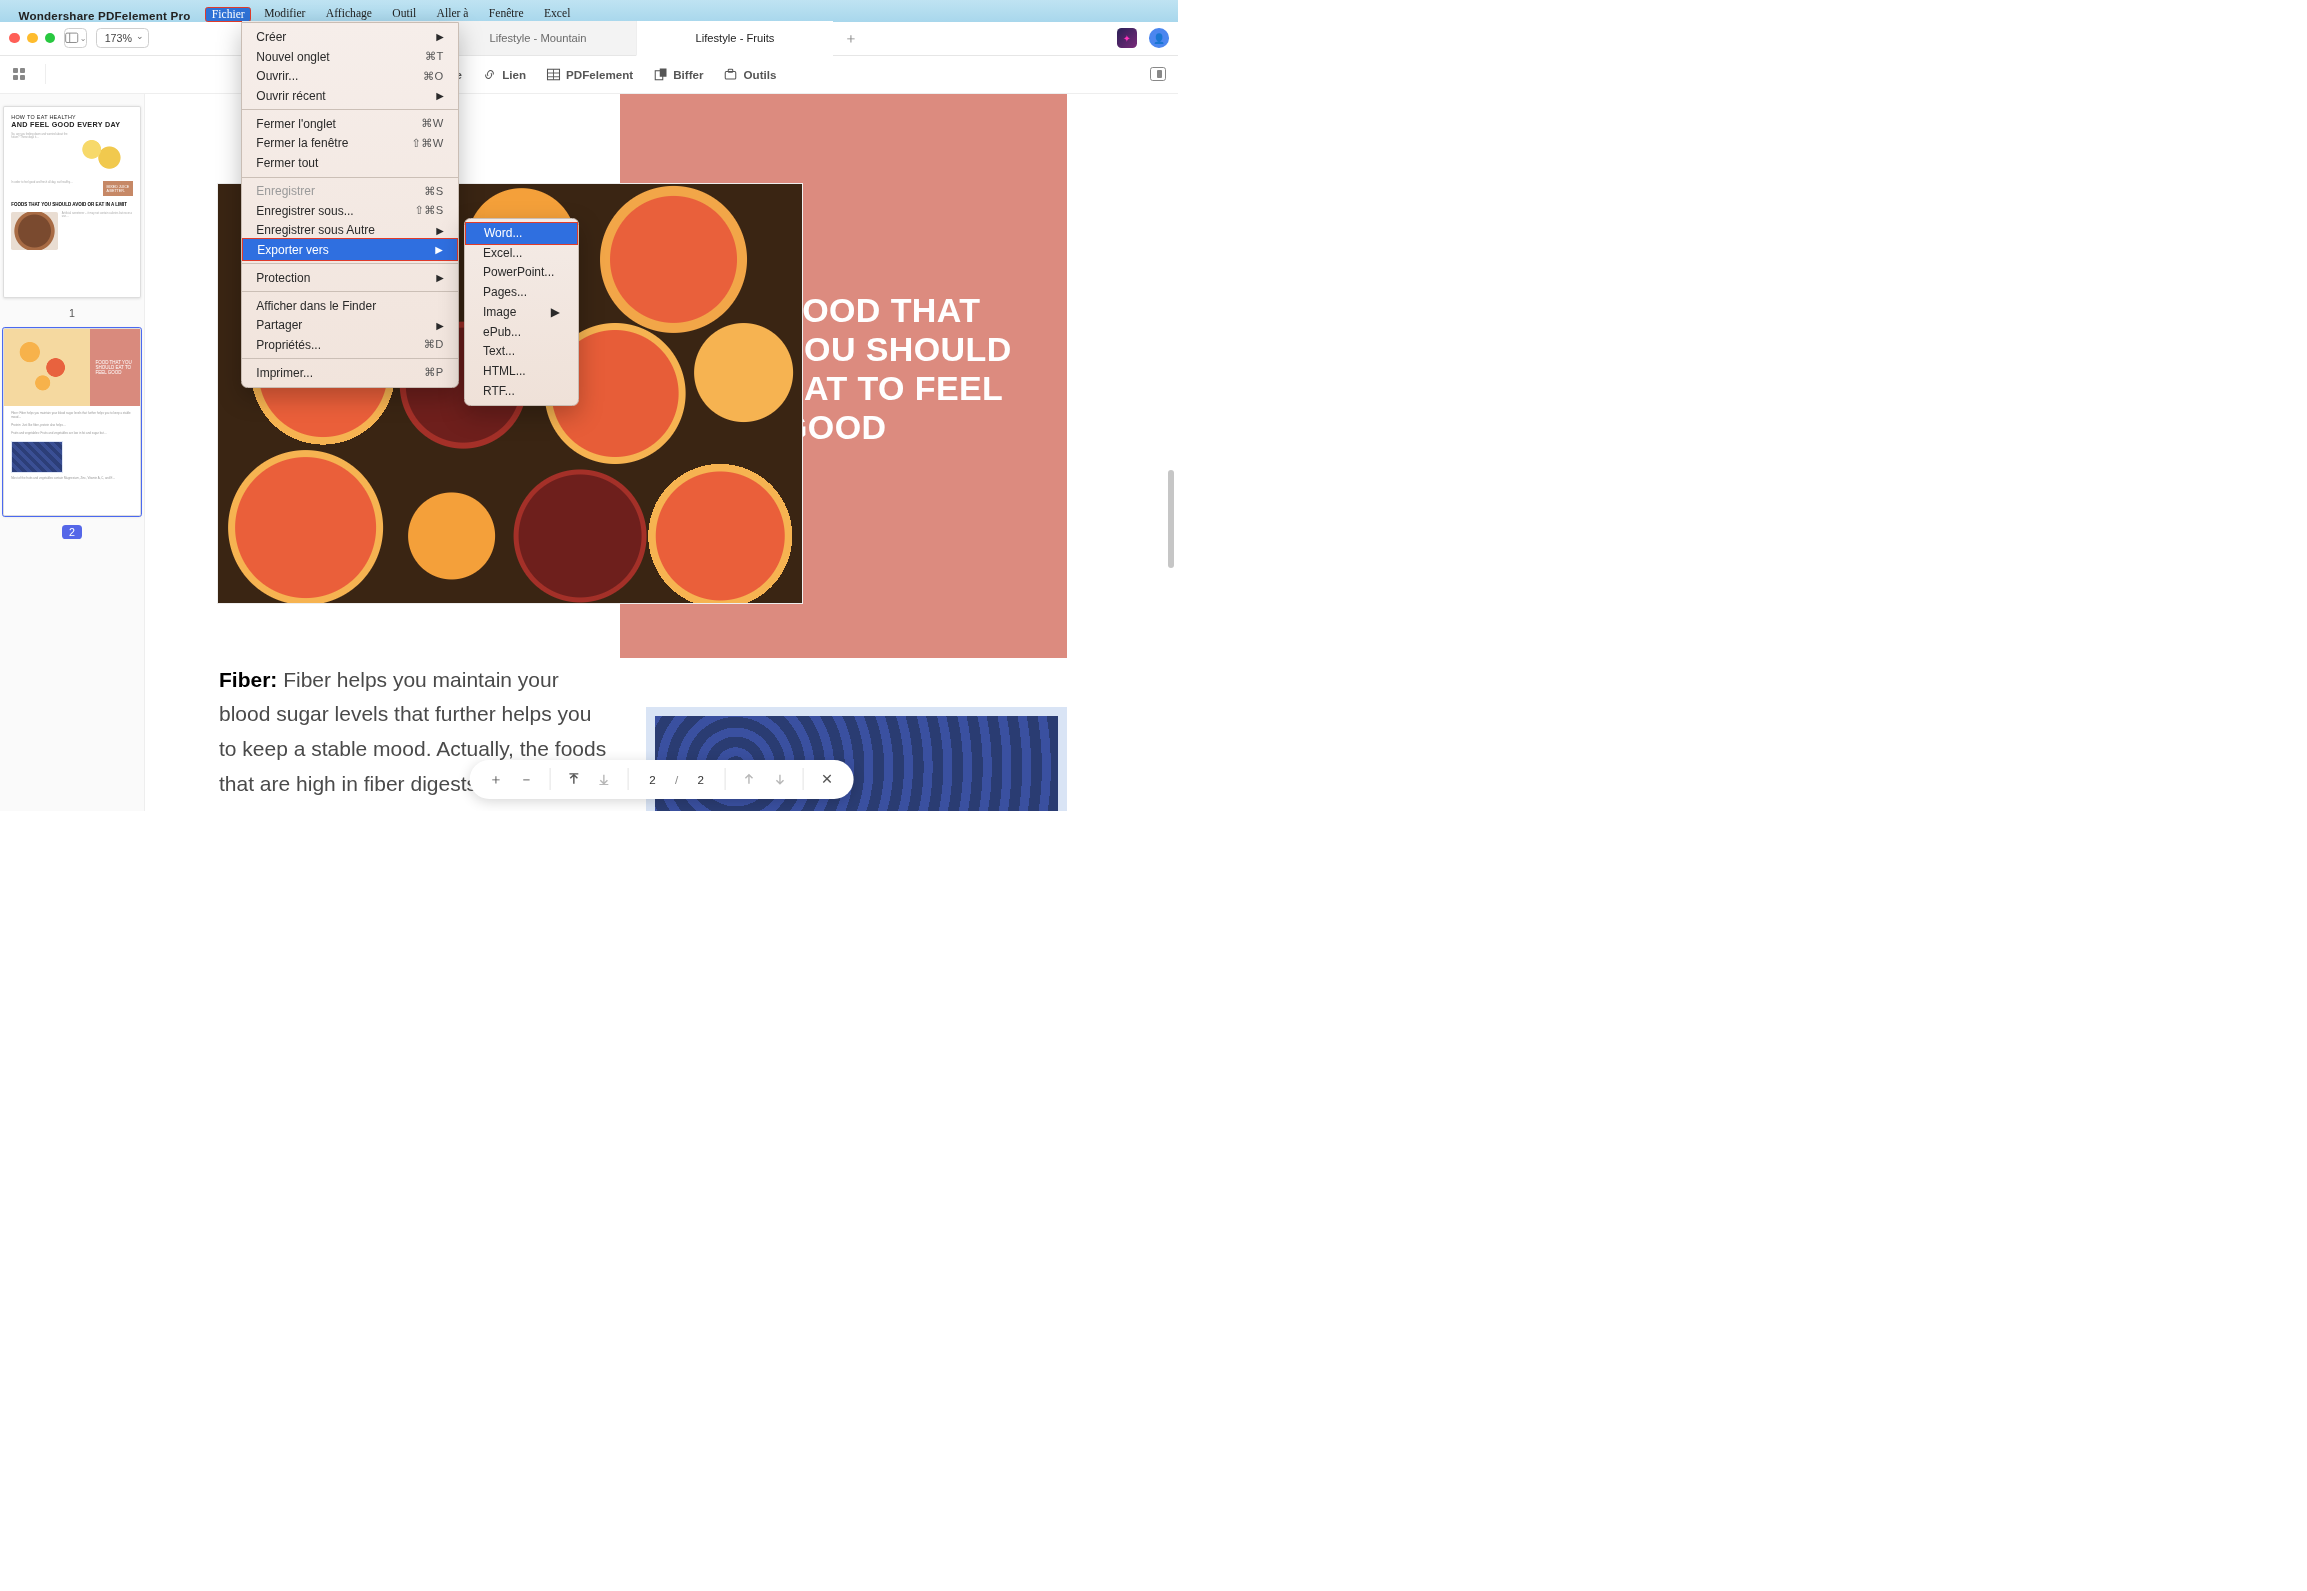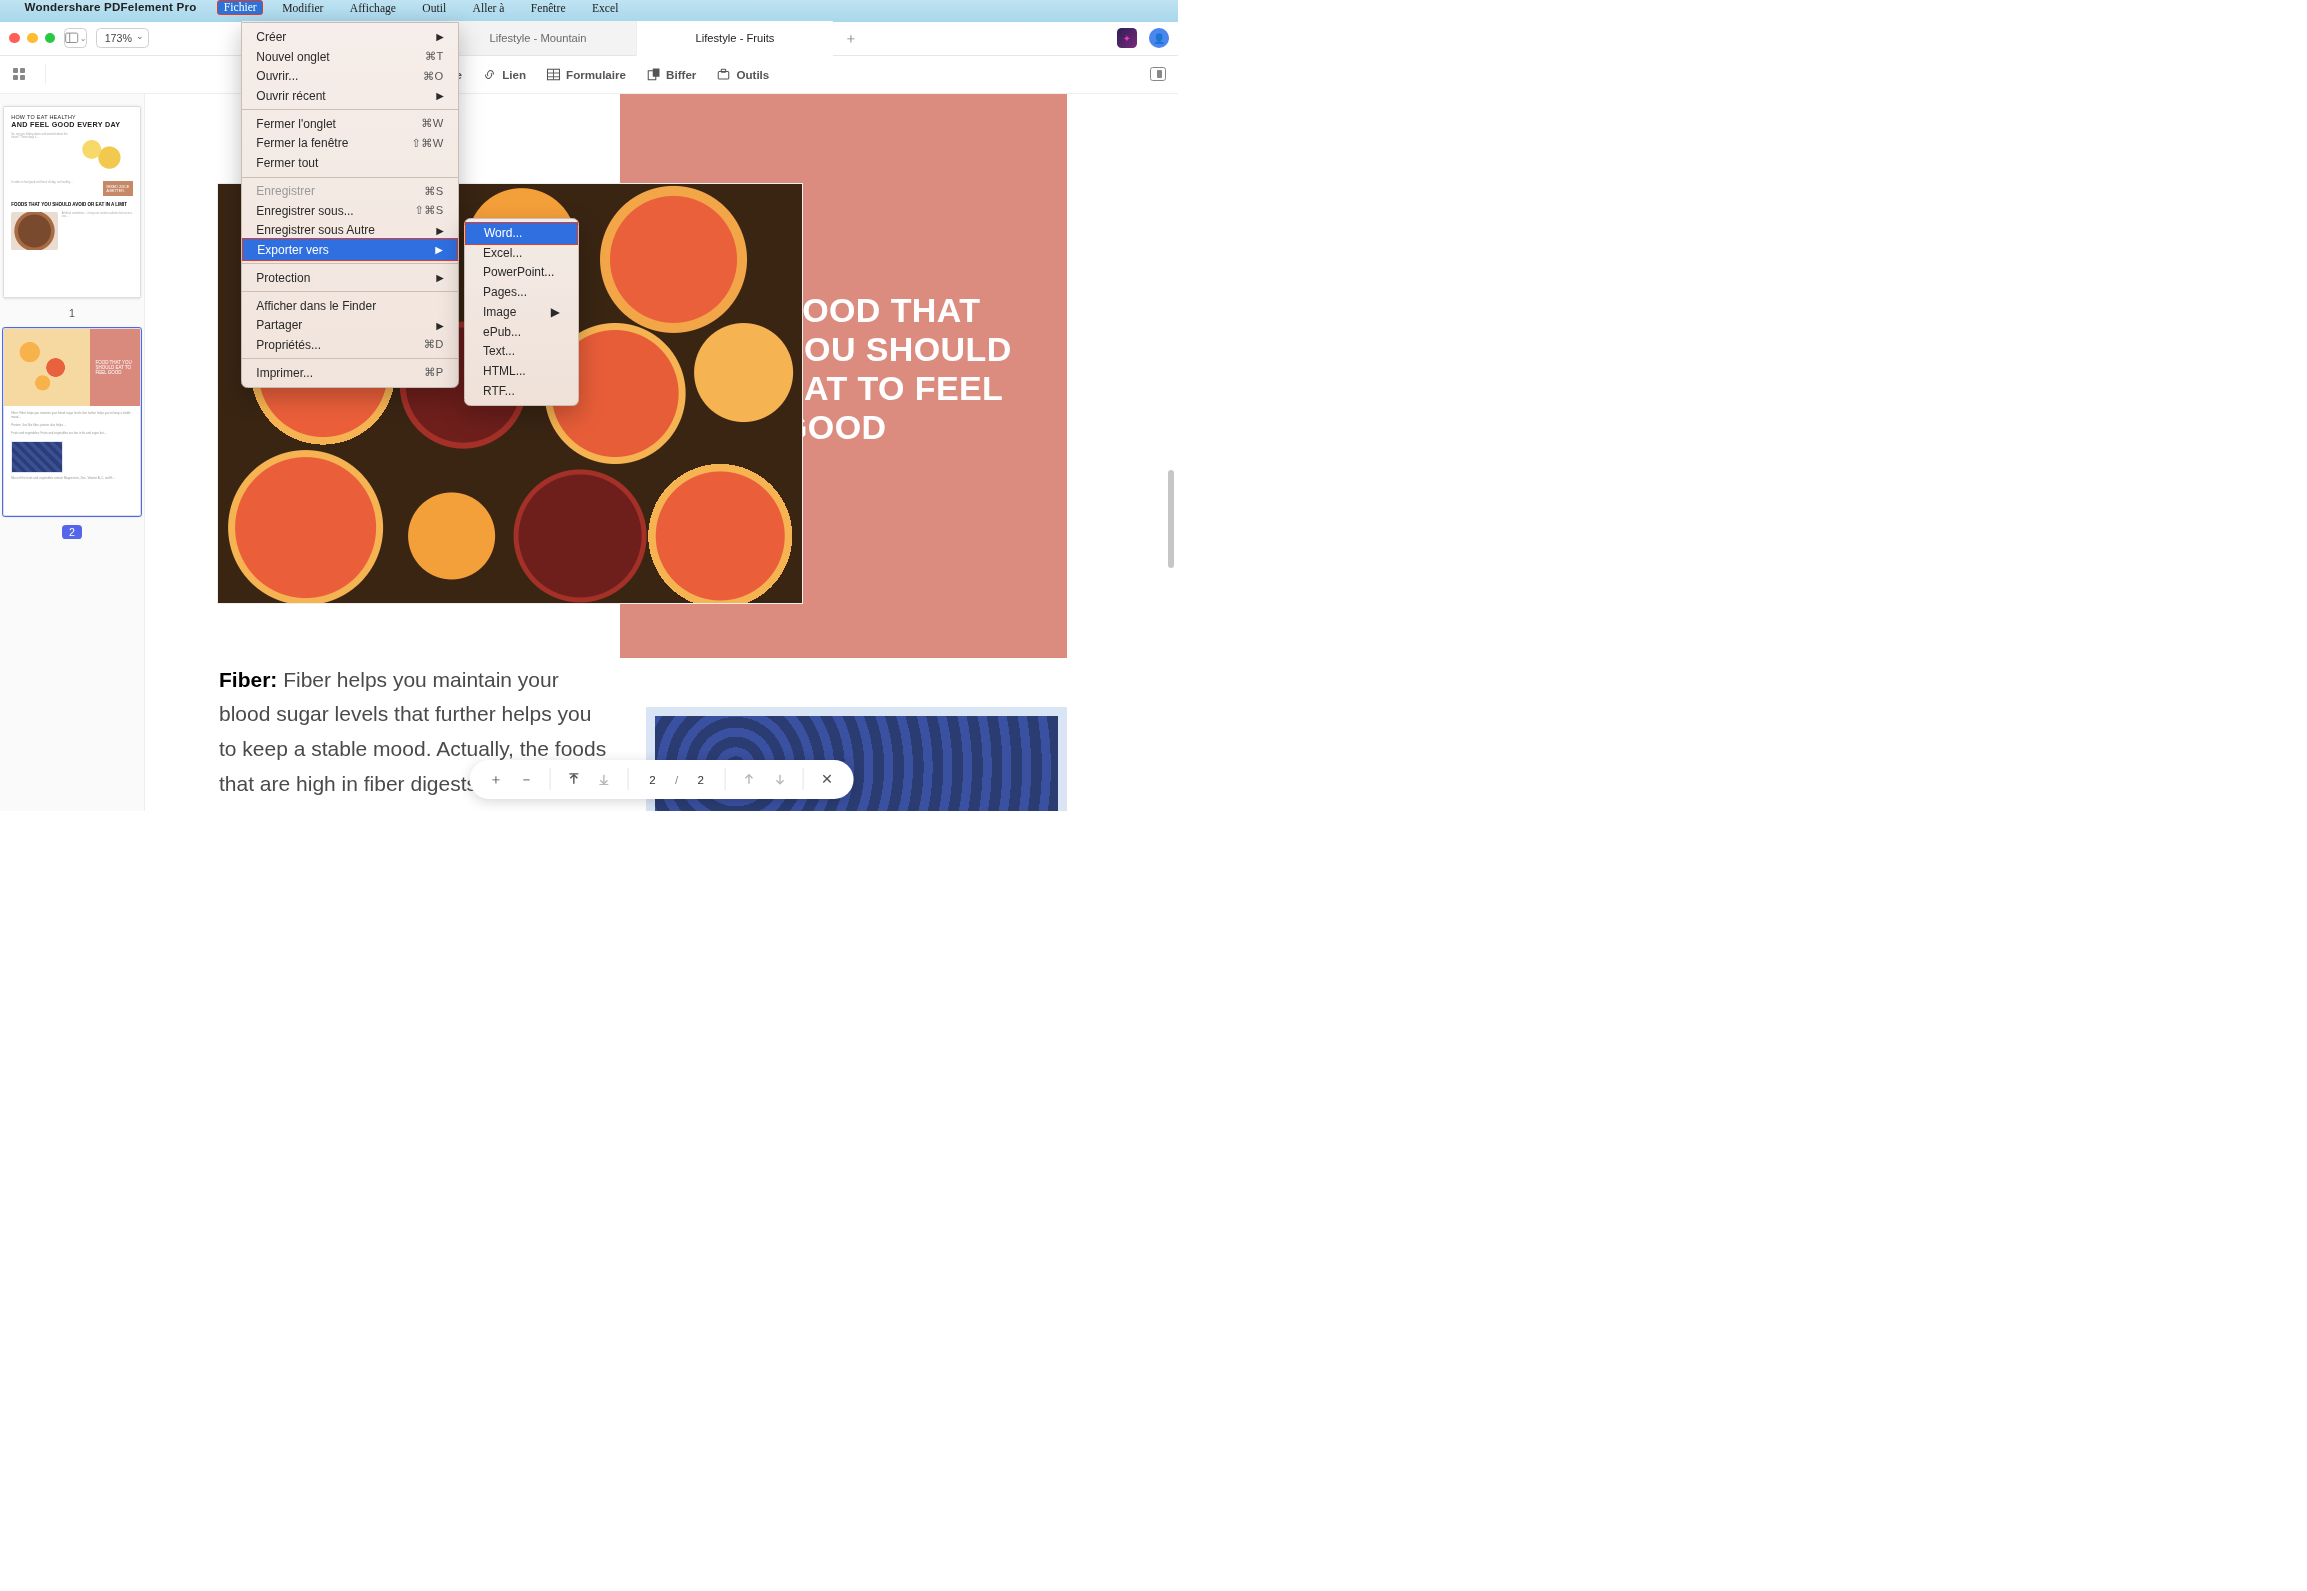--- a/index.html
+++ b/index.html
@@ -1,19 +1,19 @@
 <!DOCTYPE html>
 <html style="font-size:14.3px"><head>
 <meta charset="utf-8">
 <style>
 * { margin: 0; padding: 0; box-sizing: border-box; font-family: -apple-system, BlinkMacSystemFont, "Segoe UI", Helvetica, Arial, sans-serif; }
 body { background: #fff; width: 1178px; height: 811px; overflow: hidden; position: relative; }
 
 
-.menubar { height: 21.5px; background: linear-gradient(180deg,#bfe3f2,#a8d7ec); display: flex; align-items: flex-start; padding: 0 7.2px; gap: 12px; font-size: 11.6px; color: #222; }
+.menubar { height: 21.5px; background: linear-gradient(180deg,#bfe3f2,#a8d7ec); display: flex; align-items: flex-end; padding: 0 7.2px; gap: 6px; font-size: 11.6px; color: #222; }
 .menubar .apple { font-size: 12.5px; margin-right: 5.4px; }
 .menubar .appname { font-weight: 700; margin-right: 9px; letter-spacing: 0.2px; }
 .menubar .mitem { padding: 1.8px 7.2px; border-radius: 2.7px; font-family: Liberation Serif, serif; }
 .menubar .mitem.hl { background: #2f72d6; color: #fff; border: 1.8px solid #e13b2a; padding: 0 5.4px; }
 
 
 .window { position: absolute; top: 21.5px; left: 0; right: 0; bottom: 0; background: #fff; }
 .titlebar { height: 34px; border-bottom: 0.9px solid #e6e6e6; display: flex; align-items: center; padding: 0 9px; gap: 9px; }
 .traffic { display: flex; gap: 7.2px; }
 .traffic span { width: 10.7px; height: 10.7px; border-radius: 50%; display: inline-block; }
@@ -205,21 +205,21 @@
         </svg>
       <span>Lien</span>
     </div>
     <div class="tool">
       <svg viewBox="0 0 20 20">
           <rect x="2" y="3" width="16" height="14" fill="none" stroke="#555" stroke-width="1.4"></rect>
           <line x1="2" y1="8" x2="18" y2="8" stroke="#555" stroke-width="1.2"></line>
           <line x1="2" y1="13" x2="18" y2="13" stroke="#555" stroke-width="1.2"></line>
           <line x1="10" y1="3" x2="10" y2="17" stroke="#555" stroke-width="1.2"></line>
         </svg>
-      <span>Formulaire</span>
+      <span>PDFelement</span>
     </div>
     <div class="tool">
       <svg viewBox="0 0 20 20">
           <rect x="3" y="5" width="10" height="12" fill="none" stroke="#555" stroke-width="1.4"></rect>
           <rect x="9" y="2" width="9" height="11" fill="#555"></rect>
         </svg>
       <span>Biffer</span>
     </div>
     <div class="tool">
       <svg viewBox="0 0 20 20">

